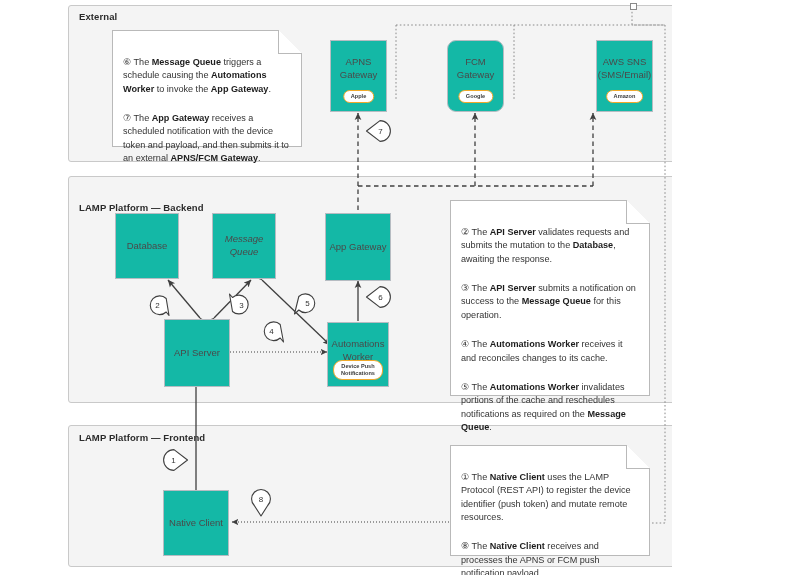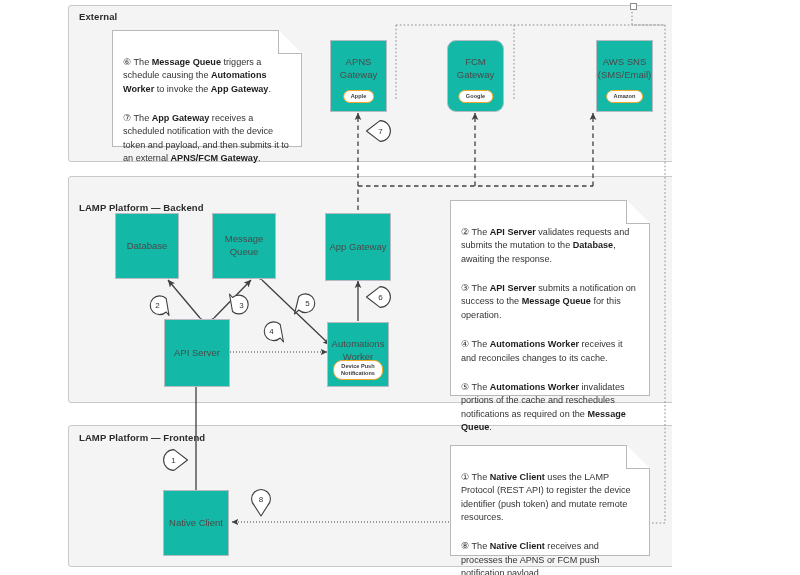--- a/index.html
+++ b/index.html
@@ -111,21 +111,21 @@
   <div class="node with-pill" style="left:564px;top:40px;width:57px;height:72px;margin-left:32px;">
     <span class="nlabel">AWS SNS</span>
     <span class="nlabel">(SMS/Email)</span>
     <span class="pill" style="bottom:8px;">Amazon</span>
   </div>
 
   <div class="node" style="left:115px;top:213px;width:64px;height:66px;">
     <span class="nlabel">Database</span>
   </div>
 
-  <div class="node" style="left:212px;top:213px;width:64px;height:66px;">
+  <div class="node" style="left:212px;top:213px;width:64px;height:66px;font-style:italic;">
     <span class="nlabel">Message</span>
     <span class="nlabel">Queue</span>
   </div>
 
   <div class="node" style="left:325px;top:213px;width:66px;height:68px;">
     <span class="nlabel">App Gateway</span>
   </div>
 
   <div class="node" style="left:164px;top:319px;width:66px;height:68px;">
     <span class="nlabel">API Server</span>

